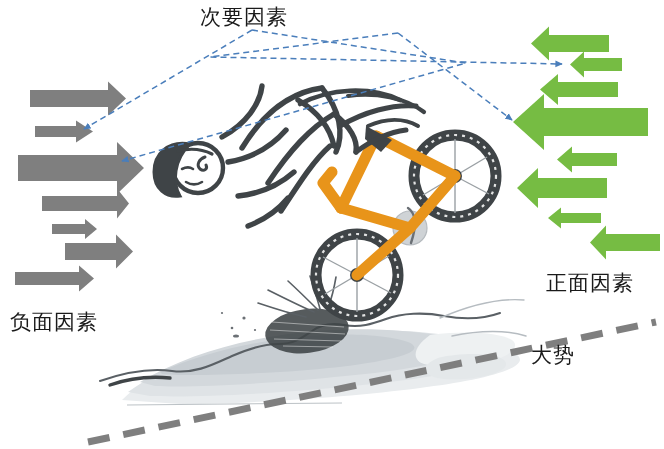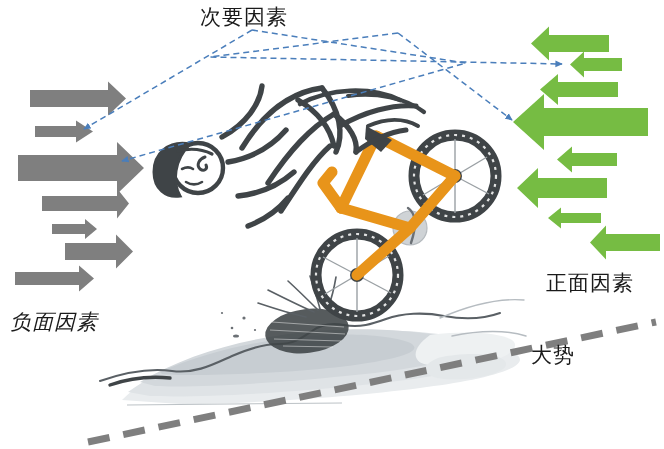--- a/index.html
+++ b/index.html
@@ -22,21 +22,21 @@
   .label{
     position:absolute;
     color:#1a1a1a;
     font-size:21px;
     line-height:1;
     white-space:nowrap;
     letter-spacing:1px;
   }
   #lbl-secondary{ left:200px; top:6px; }
   #lbl-primary  { left:341px; top:6px; }
-  #lbl-negative { left:10px;  top:311px;font-style:italic; }
+  #lbl-negative { left:10px;  top:311px; }
   #lbl-positive { left:546px; top:272px; }
   #lbl-trend    { left:531px; top:344px; }
 </style>
 </head>
 <body>
 
 <div id="stage">
 
   <svg id="art" viewBox="0 0 664 449" xmlns="http://www.w3.org/2000/svg">
 

